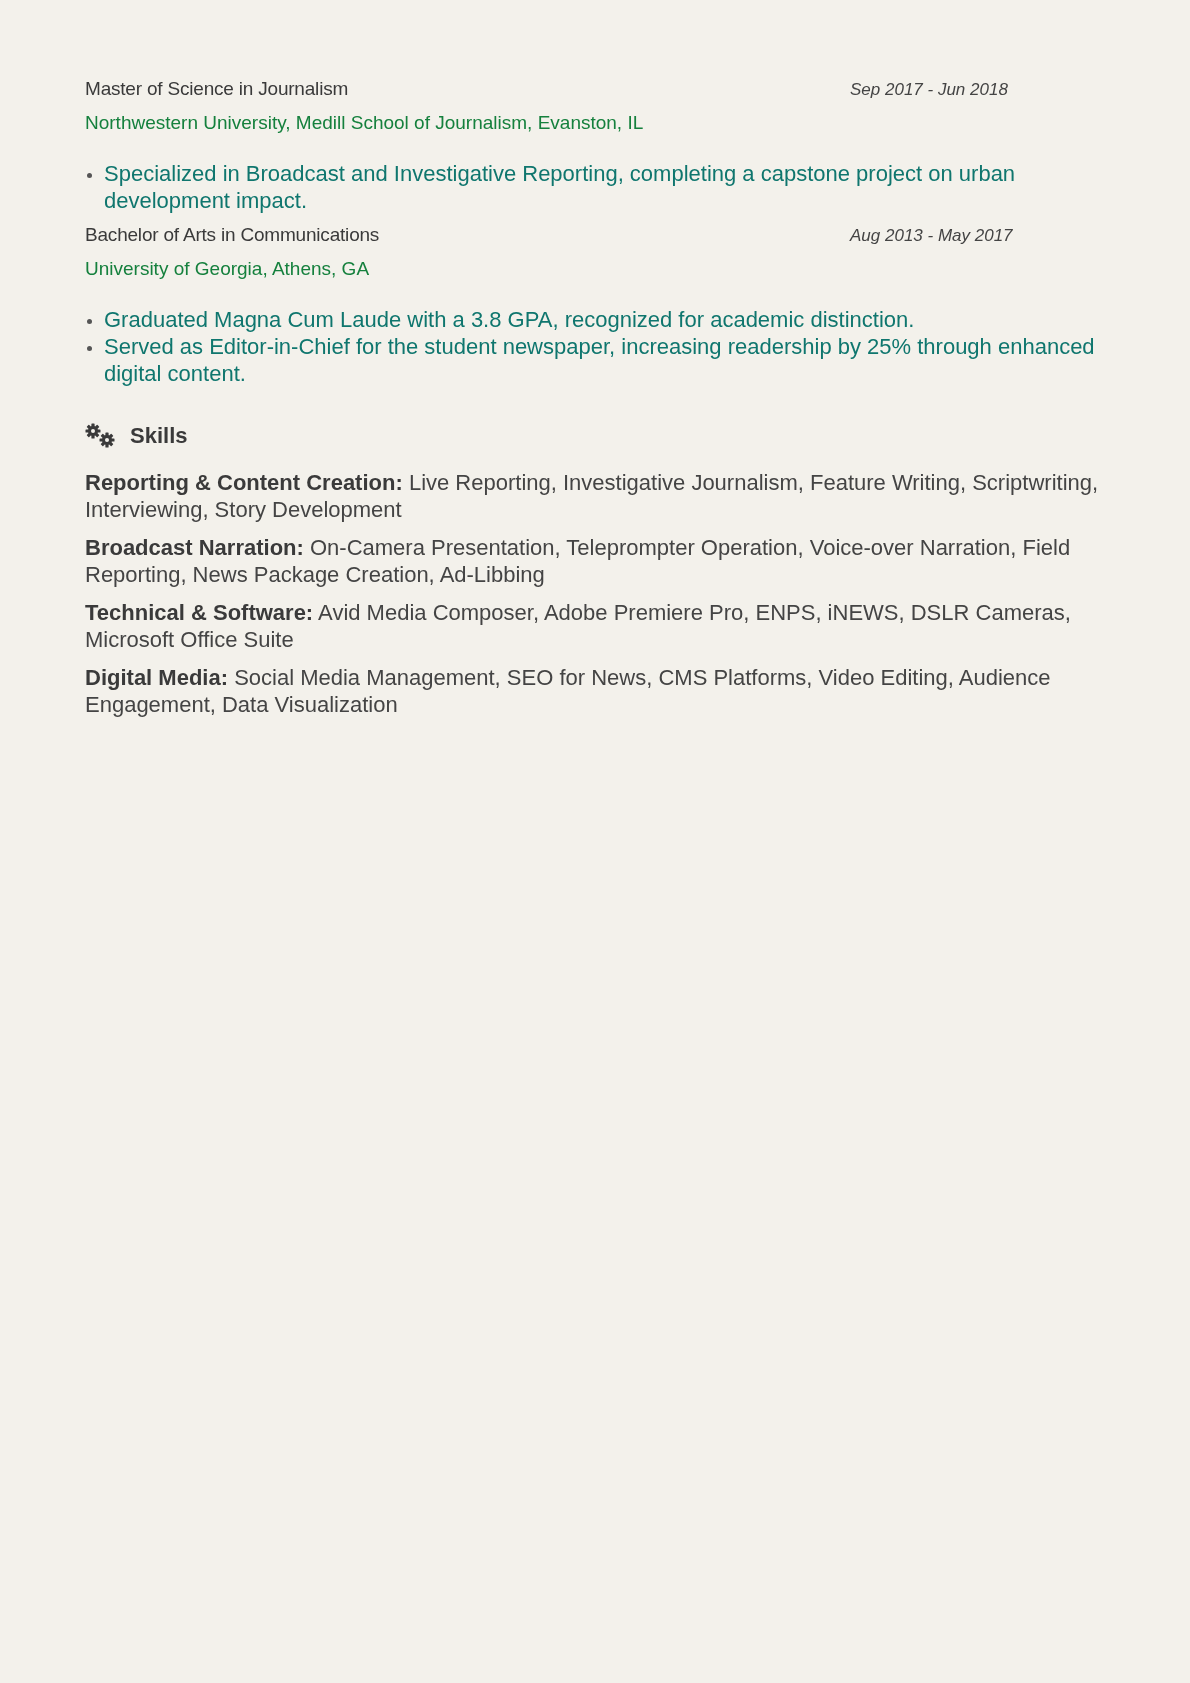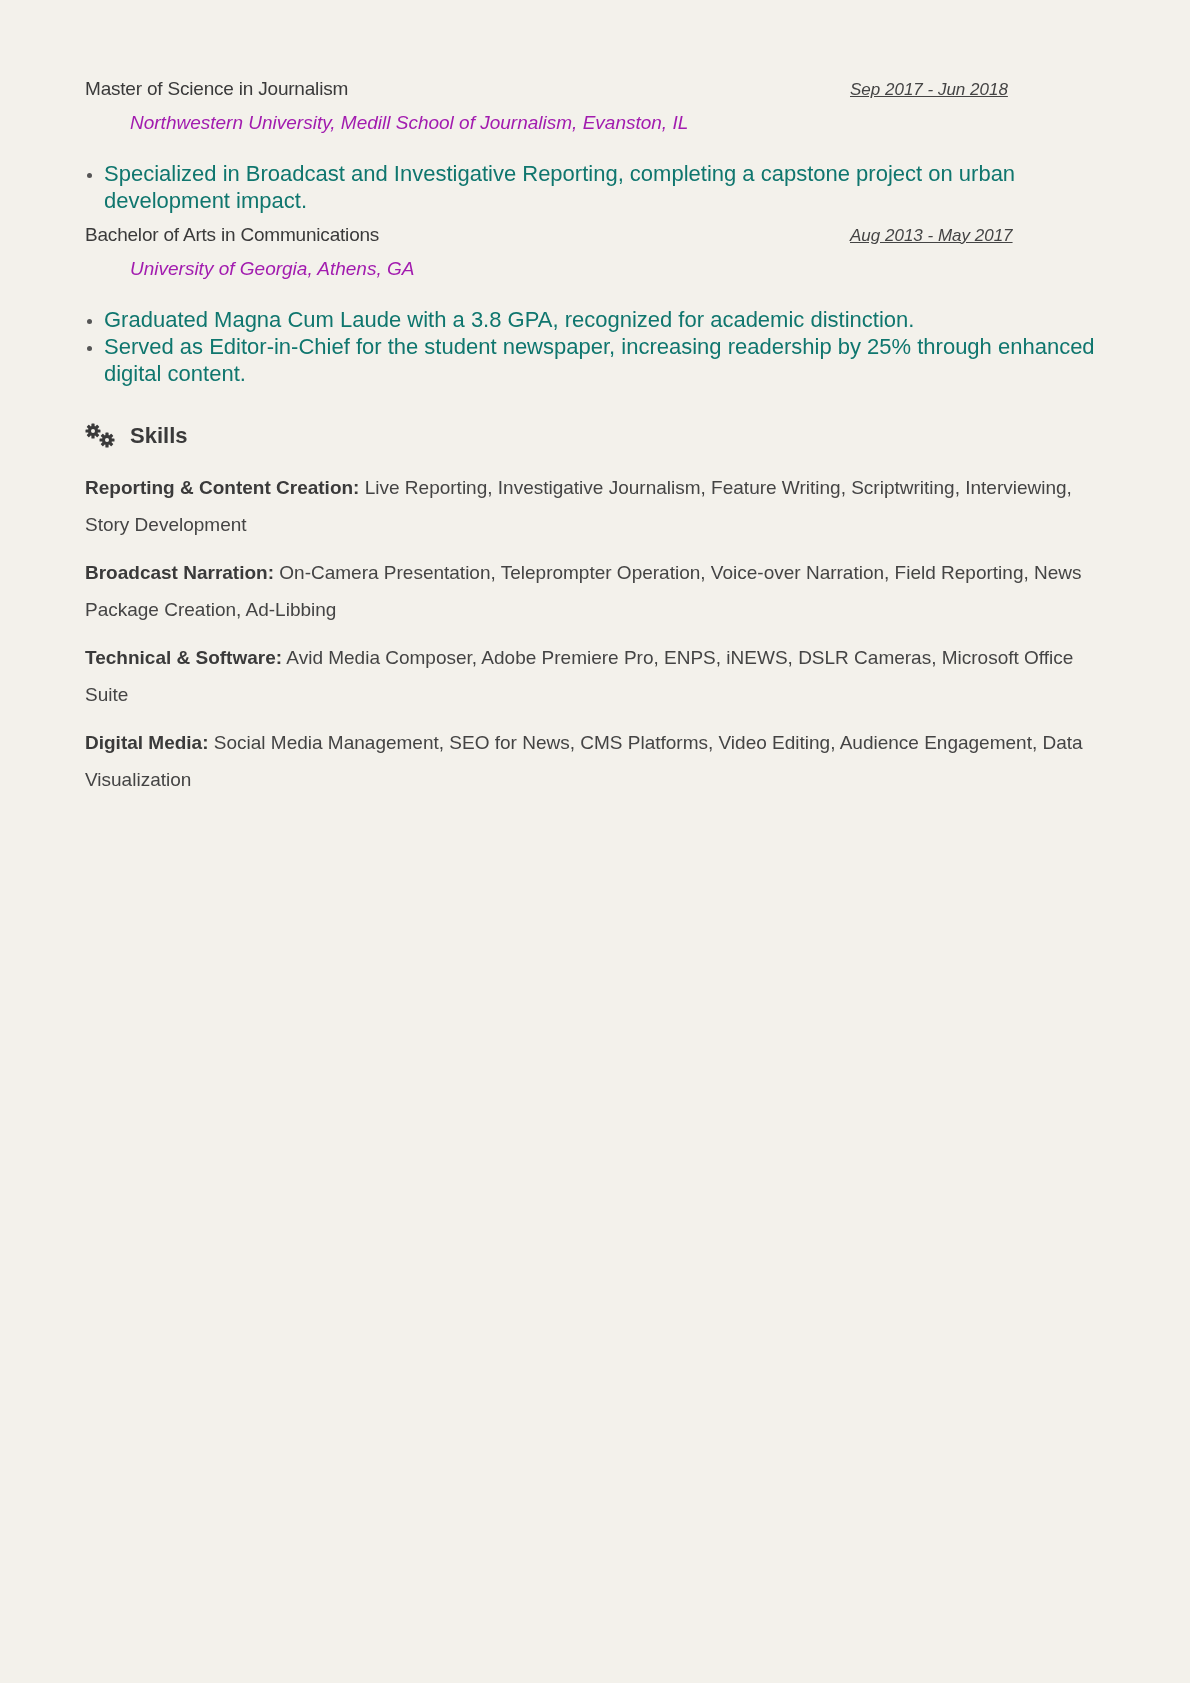--- a/index.html
+++ b/index.html
@@ -33,31 +33,28 @@
       font-size: 19px;
       color: #3a3a3a;
       letter-spacing: -0.2px;
     }
     .dates {
       font-style: italic;
       font-size: 17px;
       color: #444;
       position: absolute;
       top: 2px;
-      text-decoration: underline;
     }
     .dates.d1 { left: 765px; }
     .dates.d2 { left: 765px; text-align: right; }
     .school {
-      font-style: italic;
       font-size: 19px;
-      color: #a21caf;
+      color: #15803d;
       margin-top: 4px;
       height: 26px;
-      margin-left: 45px;
     }
     ul.bullets {
       list-style: none;
       margin: 22px 0 0 0;
       padding: 0;
     }
     ul.bullets li {
       position: relative;
       padding-left: 19px;
       font-size: 22px;
@@ -87,22 +84,22 @@
     }
     .section-title .label {
       font-size: 22px;
       font-weight: bold;
       color: #3a3a3a;
     }
     .skills {
       margin-top: 18px;
     }
     .skill-row {
-      font-size: 19px;
-      line-height: 37px;
+      font-size: 22px;
+      line-height: 27px;
       color: #444;
       margin-bottom: 11px;
     }
     .skill-row .cat {
       font-weight: bold;
       color: #3a3a3a;
     }
   </style>
 </head>
 <body>

